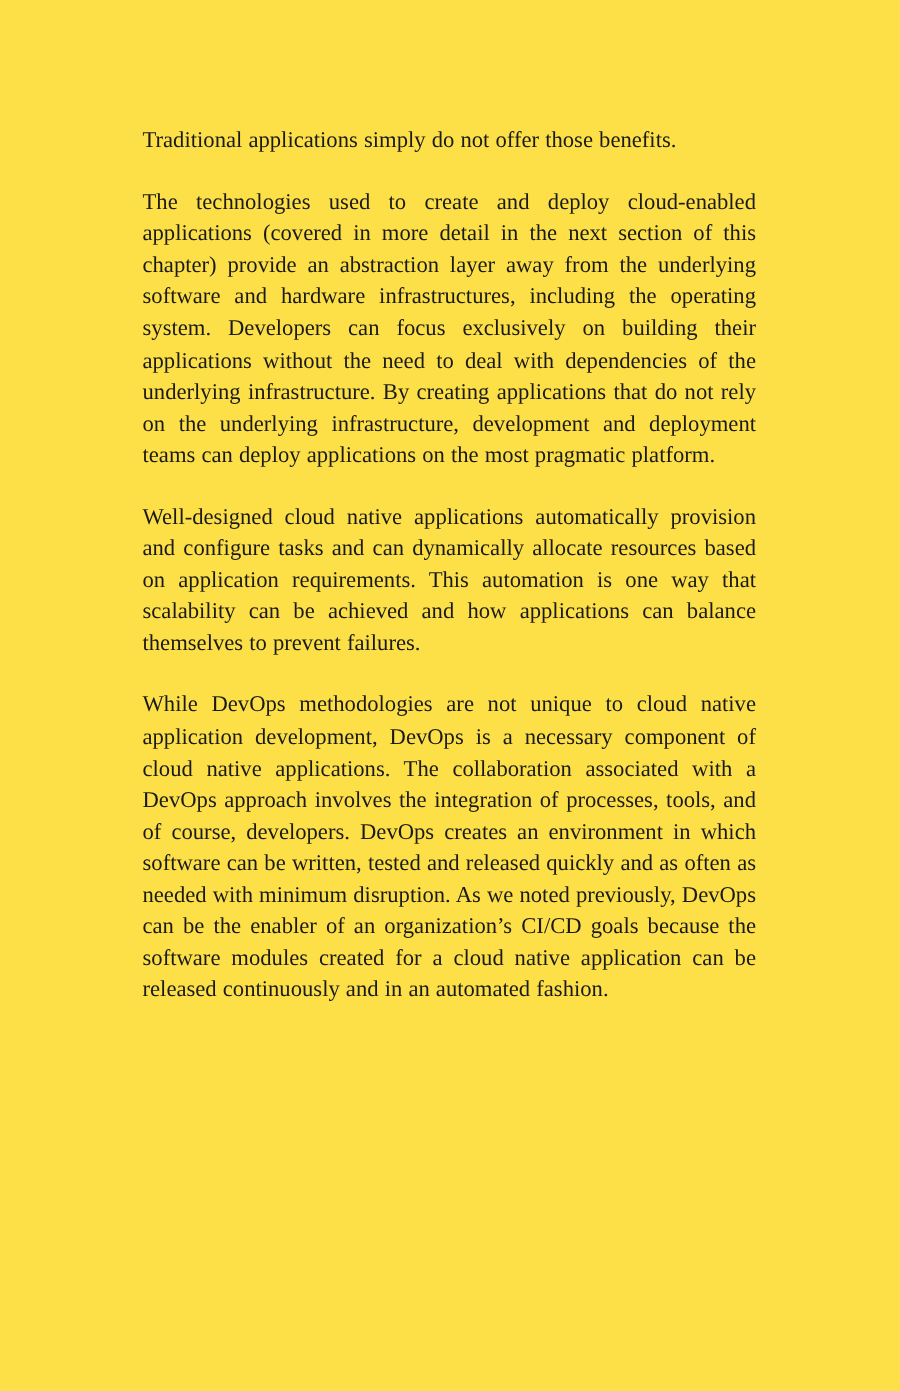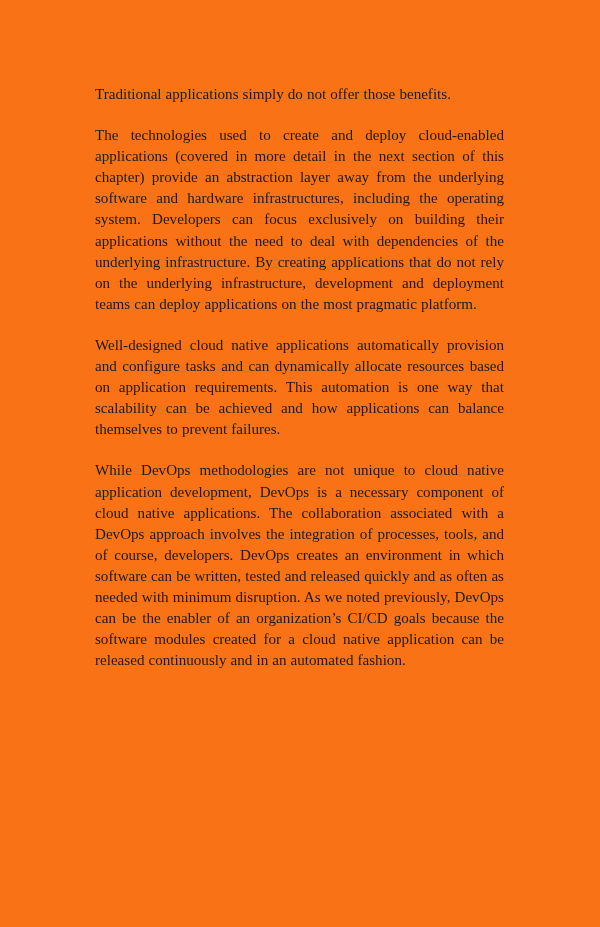--- a/index.html
+++ b/index.html
@@ -16,21 +16,21 @@
     color: #1a1a1a;
     -webkit-font-smoothing: antialiased;
   }
 
   .page {
     position: absolute;
     left: 0;
     top: 0;
     width: 600px;
     height: 927px;
-    background: #f97316;
+    background: #fde047;
   }
 
   .text-block {
     position: absolute;
     left: 95px;
     top: 84px;
     width: 409px;
   }
 
   .para {

